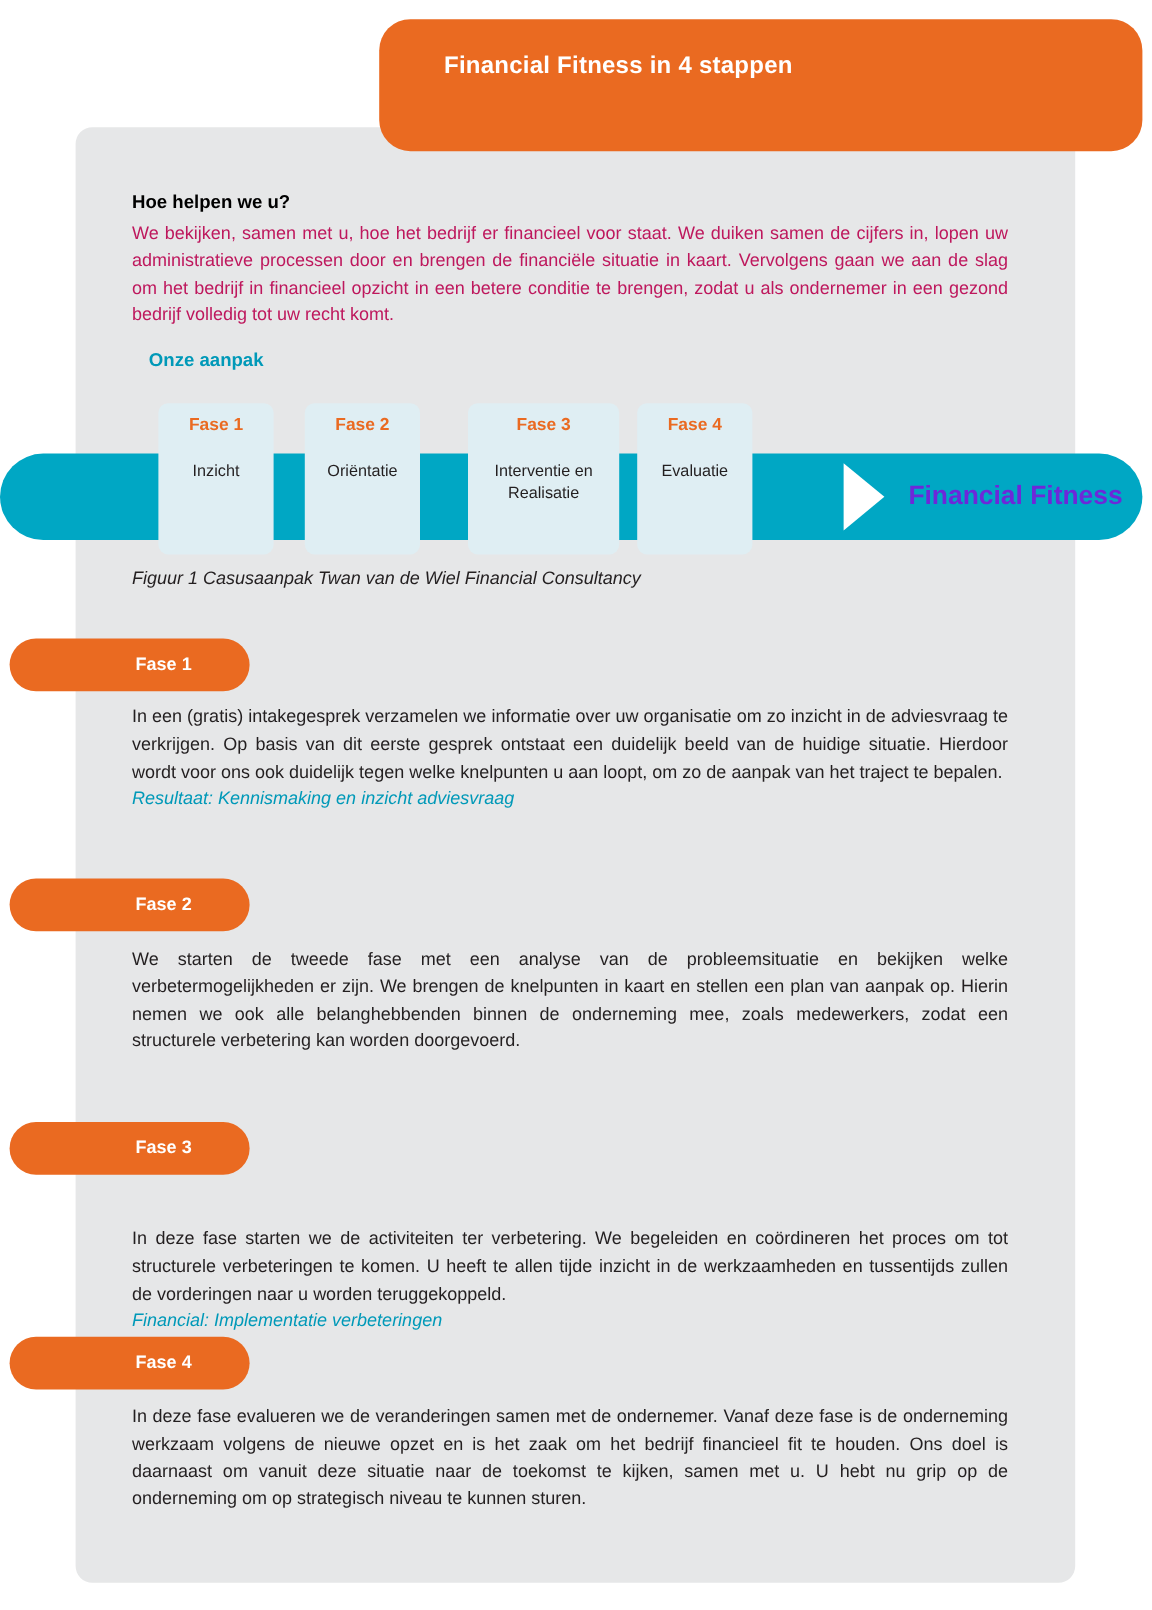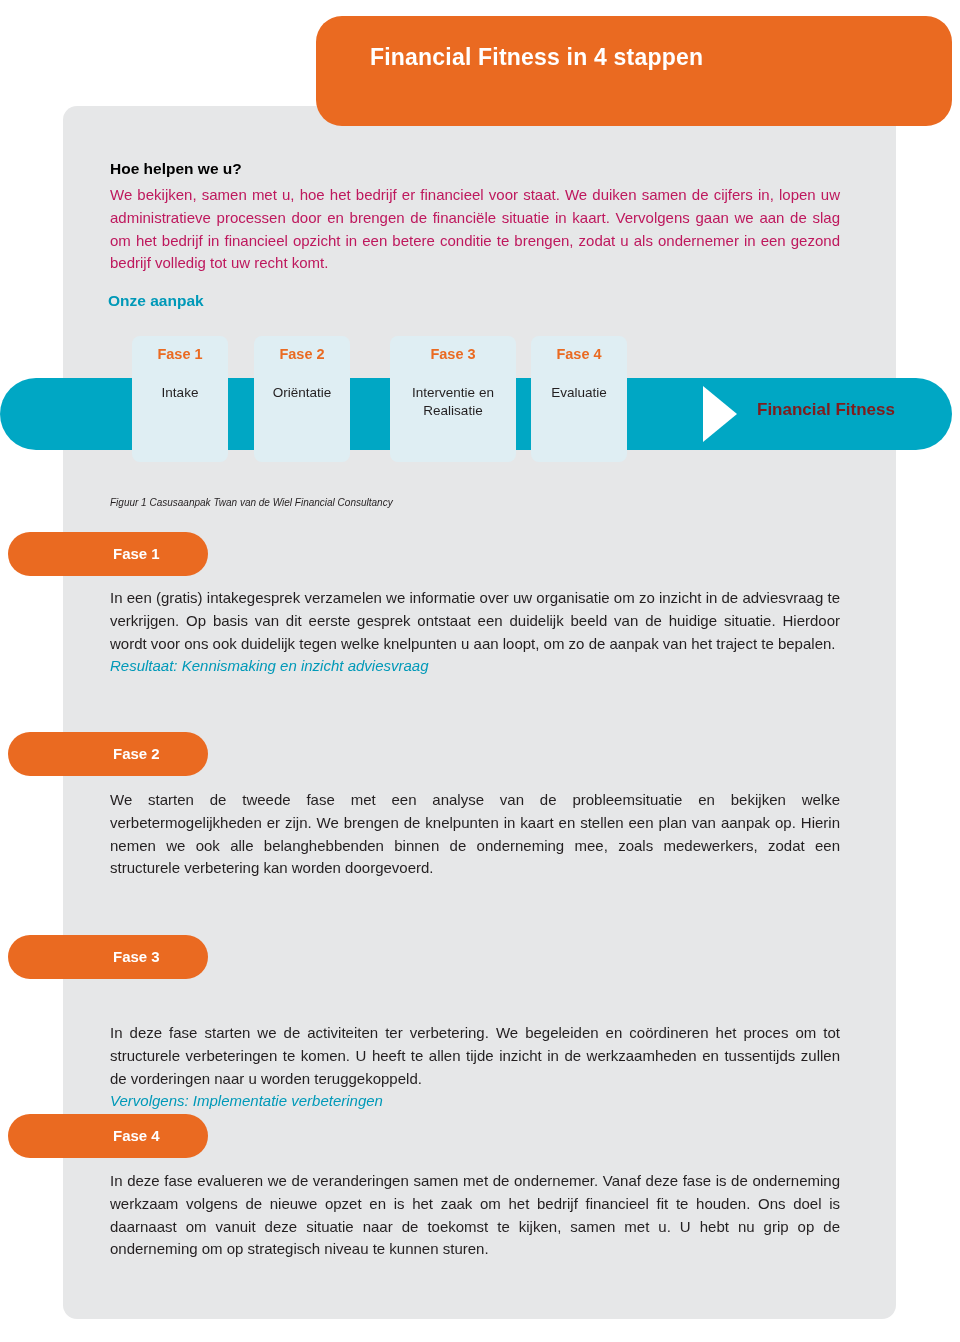--- a/index.html
+++ b/index.html
@@ -33,21 +33,21 @@
     top: 16px;
     width: 636px;
     height: 110px;
     background: #ea6a21;
     border-radius: 26px;
   }
   .header-title {
     position: absolute;
     left: 370px;
     top: 44px;
-    font-size: 23px;
+    font-size: 20px;
     font-weight: bold;
     color: #ffffff;
     letter-spacing: 0.2px;
   }
 
   
   .intro {
     position: absolute;
     left: 110px;
     top: 160px;
@@ -60,21 +60,21 @@
     margin-bottom: 6px;
   }
   .intro p {
     font-size: 15px;
     color: #be185d;
     line-height: 1.52;
     text-align: justify;
   }
   .sub-head {
     position: absolute;
-    left: 108px;
+    left: 124px;
     top: 292px;
     color: #0099b8;
     font-size: 15.5px;
     font-weight: bold;
   }
 
   
   .diagram {
     position: absolute;
     left: 0;
@@ -116,39 +116,39 @@
     width: 100%;
     text-align: center;
     color: #231f20;
     font-size: 13.5px;
     line-height: 1.35;
   }
   .ff-label {
     position: absolute;
     left: 757px;
     top: 64px;
-    color: #7f1d1d;
-    font-size: 17px;
+    color: #6d28d9;
+    font-size: 22px;
     font-weight: bold;
   }
   .arrow {
     position: absolute;
     left: 703px;
     top: 50px;
     width: 0;
     height: 0;
     border-top: 28px solid transparent;
     border-bottom: 28px solid transparent;
     border-left: 34px solid #ffffff;
   }
   .figure-caption {
     position: absolute;
     left: 110px;
-    top: 497px;
-    font-size: 10px;
+    top: 474px;
+    font-size: 15px;
     font-style: italic;
     color: #231f20;
   }
 
   
   .tab {
     position: absolute;
     left: 8px;
     height: 44px;
     background: #ea6a21;
@@ -191,21 +191,21 @@
     <h2>Hoe helpen we u?</h2>
     <p>We bekijken, samen met u, hoe het bedrijf er financieel voor staat. We duiken samen de cijfers in, lopen uw administratieve processen door en brengen de financiële situatie in kaart. Vervolgens gaan we aan de slag om het bedrijf in financieel opzicht in een betere conditie te brengen, zodat u als ondernemer in een gezond bedrijf volledig tot uw recht komt.</p>
   </div>
   <div class="sub-head">Onze aanpak</div>
 
   <div class="diagram">
     <div class="teal-bar"></div>
 
     <div class="phase-col" style="left:132px;">
       <div class="ph-label">Fase 1</div>
-      <div class="ph-body">Intake</div>
+      <div class="ph-body">Inzicht</div>
     </div>
     <div class="phase-col" style="left:254px;">
       <div class="ph-label">Fase 2</div>
       <div class="ph-body">Oriëntatie</div>
     </div>
     <div class="phase-col" style="left:390px;width:126px;">
       <div class="ph-label">Fase 3</div>
       <div class="ph-body">Interventie en Realisatie</div>
     </div>
     <div class="phase-col" style="left:531px;">
@@ -232,21 +232,21 @@
   </div>
   <div class="block-text" style="top:789px;">
     <span>We starten de tweede fase met een analyse van de probleemsituatie en bekijken welke verbetermogelijkheden er zijn. We brengen de knelpunten in kaart en stellen een plan van aanpak op. Hierin nemen we ook alle belanghebbenden binnen de onderneming mee, zoals medewerkers, zodat een structurele verbetering kan worden doorgevoerd.</span>
   </div>
 
   <div class="tab" style="top:935px;">
     <span>Fase 3</span>
   </div>
   <div class="block-text" style="top:990px;margin-top:32px;">
     <span>In deze fase starten we de activiteiten ter verbetering. We begeleiden en coördineren het proces om tot structurele verbeteringen te komen. U heeft te allen tijde inzicht in de werkzaamheden en tussentijds zullen de vorderingen naar u worden teruggekoppeld.</span>
-    <div class="result">Vervolgens: Implementatie verbeteringen</div>
+    <div class="result">Financial: Implementatie verbeteringen</div>
   </div>
 
   <div class="tab" style="top:1114px;">
     <span>Fase 4</span>
   </div>
   <div class="block-text" style="top:1170px;">
     <span>In deze fase evalueren we de veranderingen samen met de ondernemer. Vanaf deze fase is de onderneming werkzaam volgens de nieuwe opzet en is het zaak om het bedrijf financieel fit te houden. Ons doel is daarnaast om vanuit deze situatie naar de toekomst te kijken, samen met u. U hebt nu grip op de onderneming om op strategisch niveau te kunnen sturen.</span>
   </div>
 
 </div>

